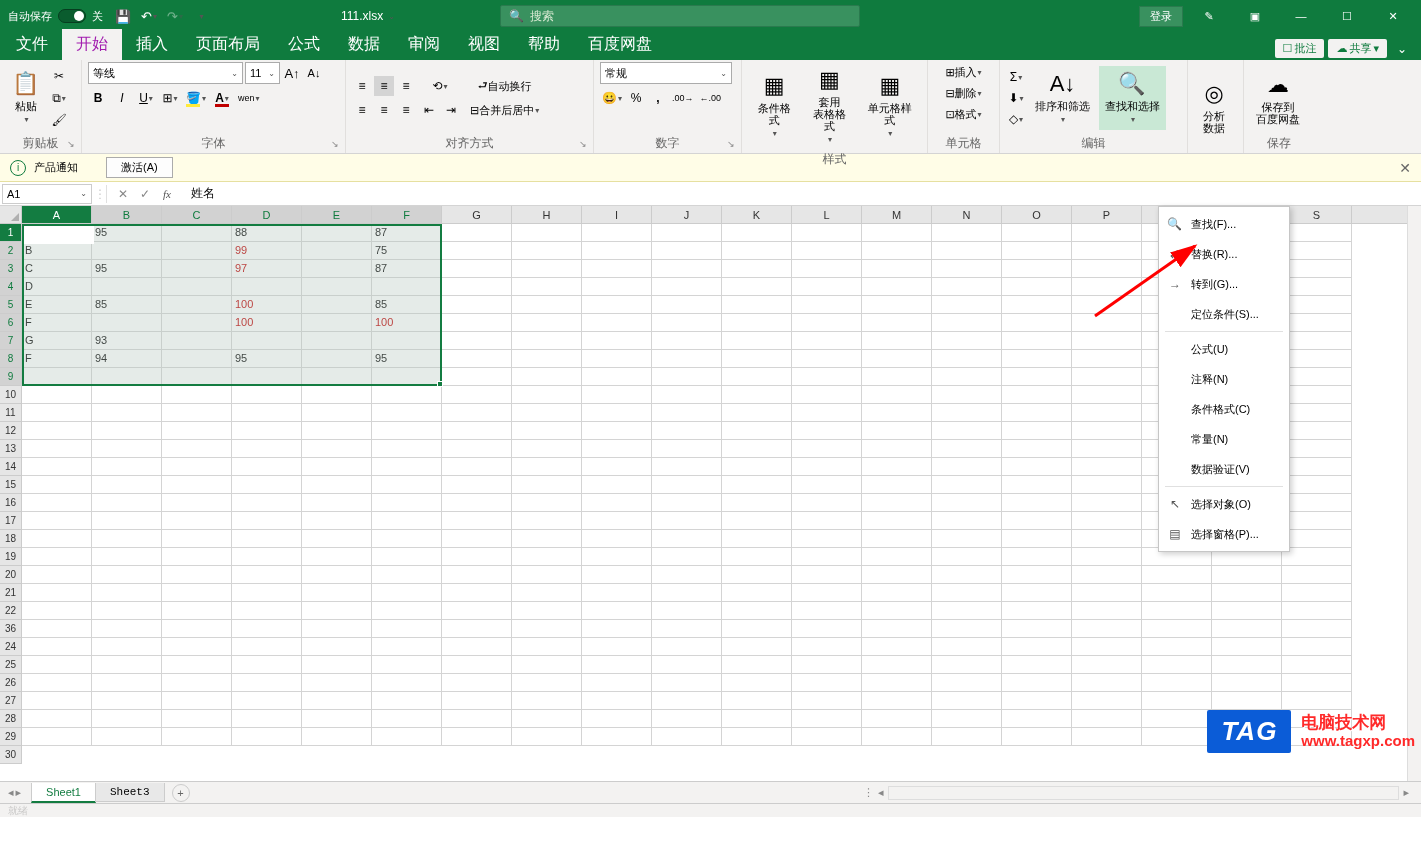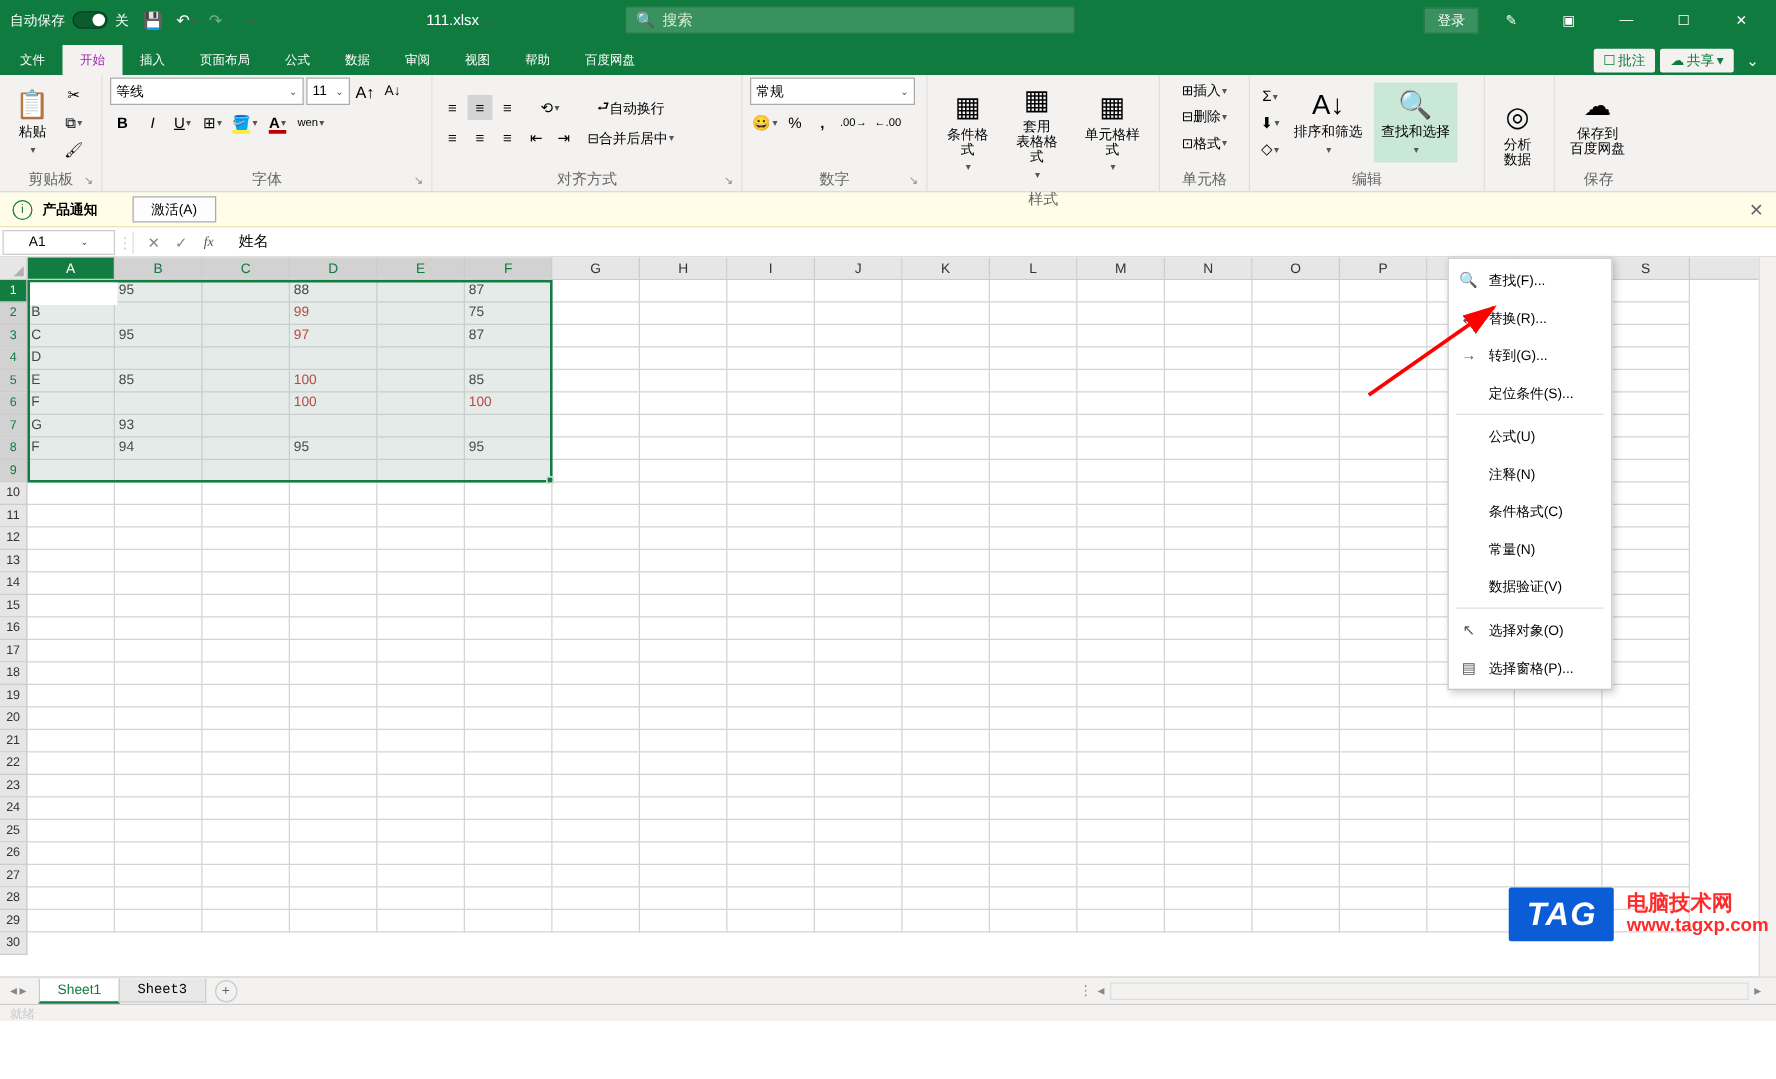--- a/index.html
+++ b/index.html
@@ -14,21 +14,21 @@
 .qat-btn { width: 20px; height: 20px; display: flex; align-items: center; justify-content: center; color: #fff; font-size: 13px; cursor: pointer; }
 .qat-btn.disabled { opacity: 0.4; }
 .title-file { margin-left: 130px; font-size: 12px; display:flex; align-items:center; gap:4px;}
 .search-box { width: 360px; height: 22px; background: #39915f; border: 1px solid #2a7a4e; border-radius: 2px; margin-left: 105px; display: flex; align-items: center; padding: 0 8px; color: #d9ead3; gap:6px;}
 .title-right { margin-left: auto; display: flex; align-items: center; gap: 6px; }
 .login-btn { background: #39915f; border: 1px solid #2a7a4e; padding: 2px 10px; font-size: 11px; color: #fff; }
 .win-btn { width: 40px; height: 30px; display: flex; align-items: center; justify-content: center; color: #fff; font-size: 11px; }
 
 
 .tab-strip { height: 28px; background: #0f7b3e; display: flex; align-items: flex-end; padding: 0 2px; }
-.tab { padding: 5px 14px; font-size: 10px; color: #fff; cursor: pointer; }
+.tab { padding: 5px 14px; font-size: 16px; color: #fff; cursor: pointer; }
 .tab.file { background: transparent; color:#fff; }
 .tab.active { background: #f3f2f1; color: #a21caf; font-weight: 500; border-radius: 0; }
 .tab-right { margin-left: auto; display: flex; align-items: center; gap: 4px; padding-right: 6px; padding-bottom:2px;}
 .tab-right-btn { background: #f3f2f1; color: #0f7b3e; padding: 2px 8px; font-size: 11px; border-radius: 2px; display:flex; align-items:center; gap:2px;}
 .ribbon-collapse { color:#fff; padding:0 6px;}
 
 
 .ribbon { height: 94px; background: #f3f2f1; border-bottom: 1px solid #d4d4d4; display: flex; }
 .ribbon-group { border-right: 1px solid #e1dfdd; padding: 2px 6px 0 6px; display: flex; flex-direction: column; position: relative; }
 .ribbon-group-label { font-size: 12px; color: #666; text-align: center; padding: 1px 0; margin-top: auto; }
@@ -41,27 +41,27 @@
 .font-combo { width: 155px; height: 22px; border: 1px solid #ababab; background: #fff; font-size: 11px; padding: 0 4px; display:flex; align-items:center; justify-content:space-between;}
 .size-combo { width: 35px; height: 22px; border: 1px solid #ababab; background: #fff; font-size: 11px; padding: 0 4px; display:flex; align-items:center; justify-content:space-between;}
 .num-combo { width: 132px; height: 22px; border: 1px solid #ababab; background: #fff; font-size: 11px; padding: 0 4px; display:flex; align-items:center; justify-content:space-between;}
 .launcher { position: absolute; bottom: 2px; right: 2px; width: 12px; height: 12px; font-size: 9px; color: #888; }
 .drop-arrow { font-size:8px; color:#555; margin-left:1px;}
 .color-bar { width:14px; height:3px; display:block;}
 
 
 .notif { height: 28px; background: #fffde7; border-bottom: 1px solid #e6e0a0; display: flex; align-items: center; padding: 0 10px; font-size: 11px; gap: 8px; }
 .notif-icon { width: 16px; height: 16px; border-radius: 50%; border: 1px solid #0f7b3e; color: #0f7b3e; display: flex; align-items: center; justify-content: center; font-size: 10px; }
-.notif-bold { font-weight: bold; }
+.notif-bold { font-weight: normal; }
 .notif-btn { border: 1px solid #ababab; background: #fdfdfd; padding: 2px 14px; margin-left: 20px; font-size: 11px;}
 .notif-close { margin-left: auto; font-size: 14px; color: #666; cursor: pointer; }
 
 
 .formula-bar { height: 24px; border-bottom: 1px solid #d4d4d4; display: flex; align-items: center; background:#fff;}
-.name-box { width: 90px; height: 20px; border: 1px solid #ccc; margin: 0 2px; padding: 0 20px; font-size: 11px; display:flex; align-items:center; justify-content:space-between; background:#fff;}
+.name-box { width: 90px; height: 20px; border: 1px solid #ccc; margin: 0 2px; padding: 0 4px; font-size: 11px; display:flex; align-items:center; justify-content:space-between; background:#fff;}
 .fb-btns { display: flex; align-items: center; gap: 2px; padding: 0 6px; border-left:1px solid #e0e0e0;}
 .fb-btn { width: 20px; height: 18px; display: flex; align-items: center; justify-content: center; color: #888; font-size: 12px; }
 .fx { font-style: italic; color: #555; font-size: 11px; font-family: serif;}
 .formula-input { flex: 1; padding: 0 8px; font-size: 12px; }
 
 
 .grid-wrap { position: relative; height: 575px; background: #fff; }
 .col-headers { display: flex; height: 18px; background: #e6e6e6; border-bottom: 1px solid #ccc; }
 .corner { width: 22px; border-right: 1px solid #ccc; background: #e6e6e6; position:relative;}
 .corner::after{ content:""; position:absolute; right:2px; bottom:2px; width:0; height:0; border-left:8px solid transparent; border-bottom:8px solid #b0b0b0;}
@@ -415,21 +415,21 @@
         <div class="row-h">13</div>
         <div class="row-h">14</div>
         <div class="row-h">15</div>
         <div class="row-h">16</div>
         <div class="row-h">17</div>
         <div class="row-h">18</div>
         <div class="row-h">19</div>
         <div class="row-h">20</div>
         <div class="row-h">21</div>
         <div class="row-h">22</div>
-        <div class="row-h">23</div>
+        <div class="row-h">36</div>
         <div class="row-h">24</div>
         <div class="row-h">25</div>
         <div class="row-h">26</div>
         <div class="row-h">27</div>
         <div class="row-h">28</div>
         <div class="row-h">29</div>
         <div class="row-h">30</div>
       </div>
     <div class="cells" id="cells">
 

